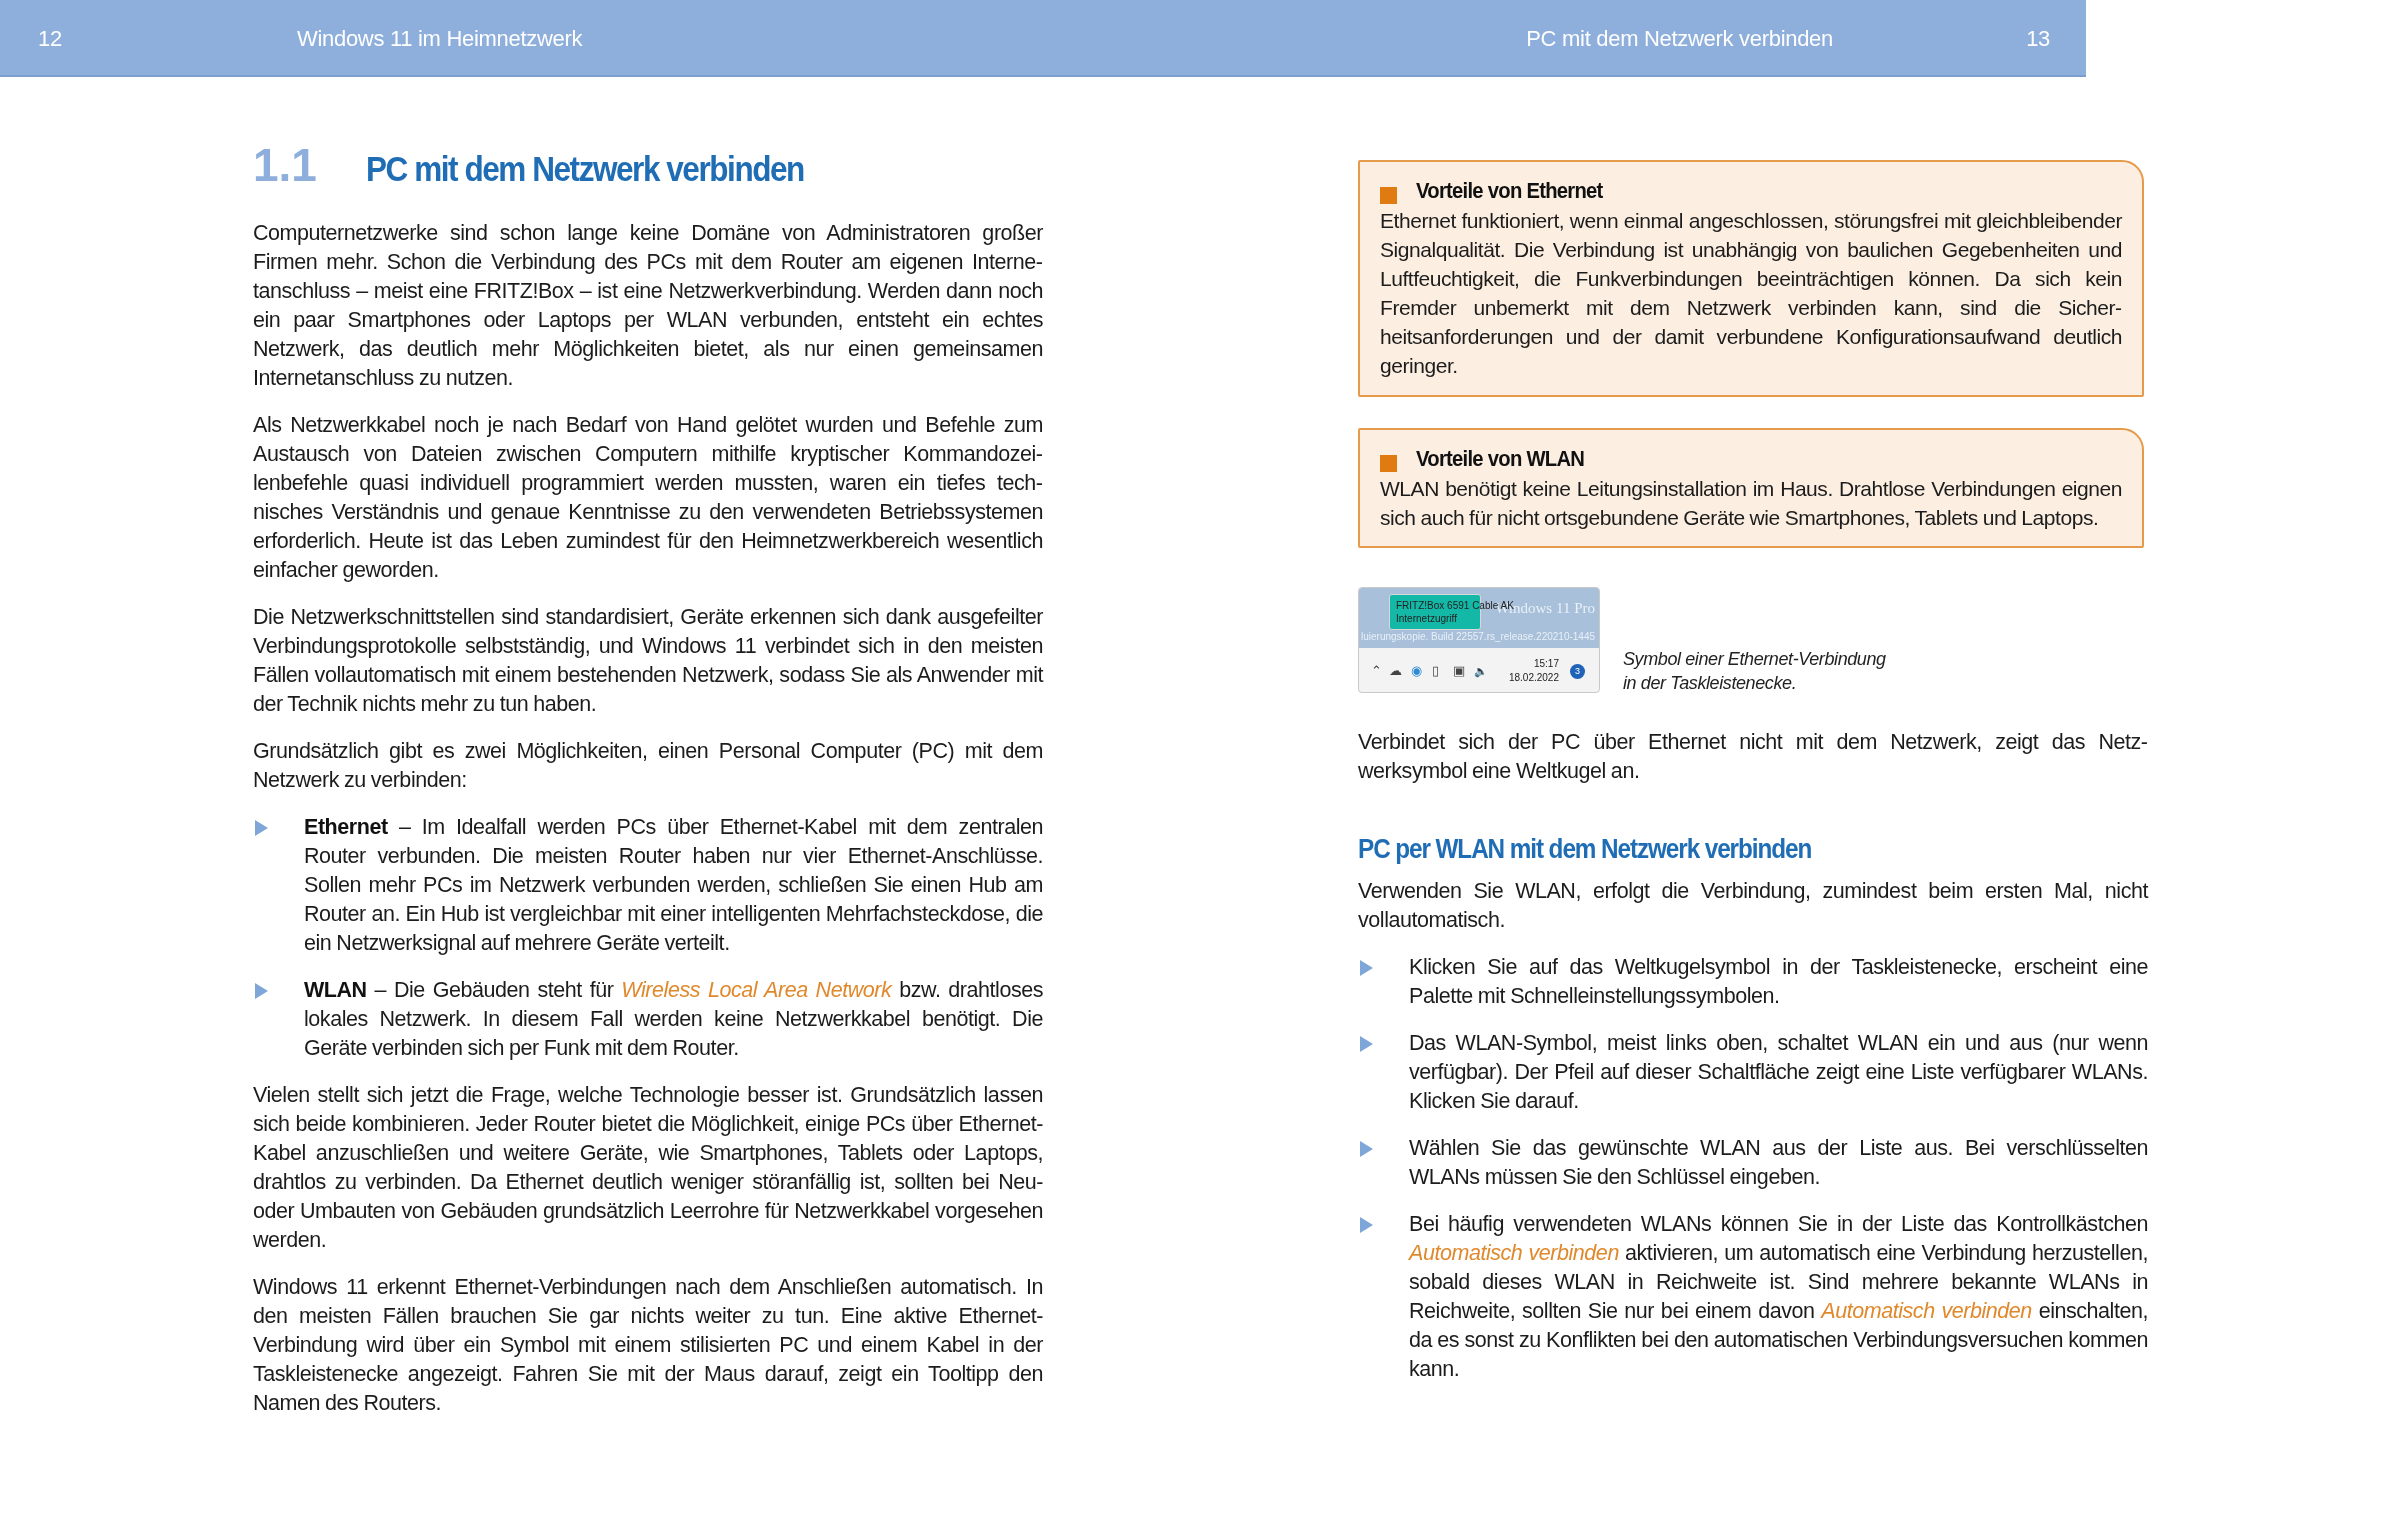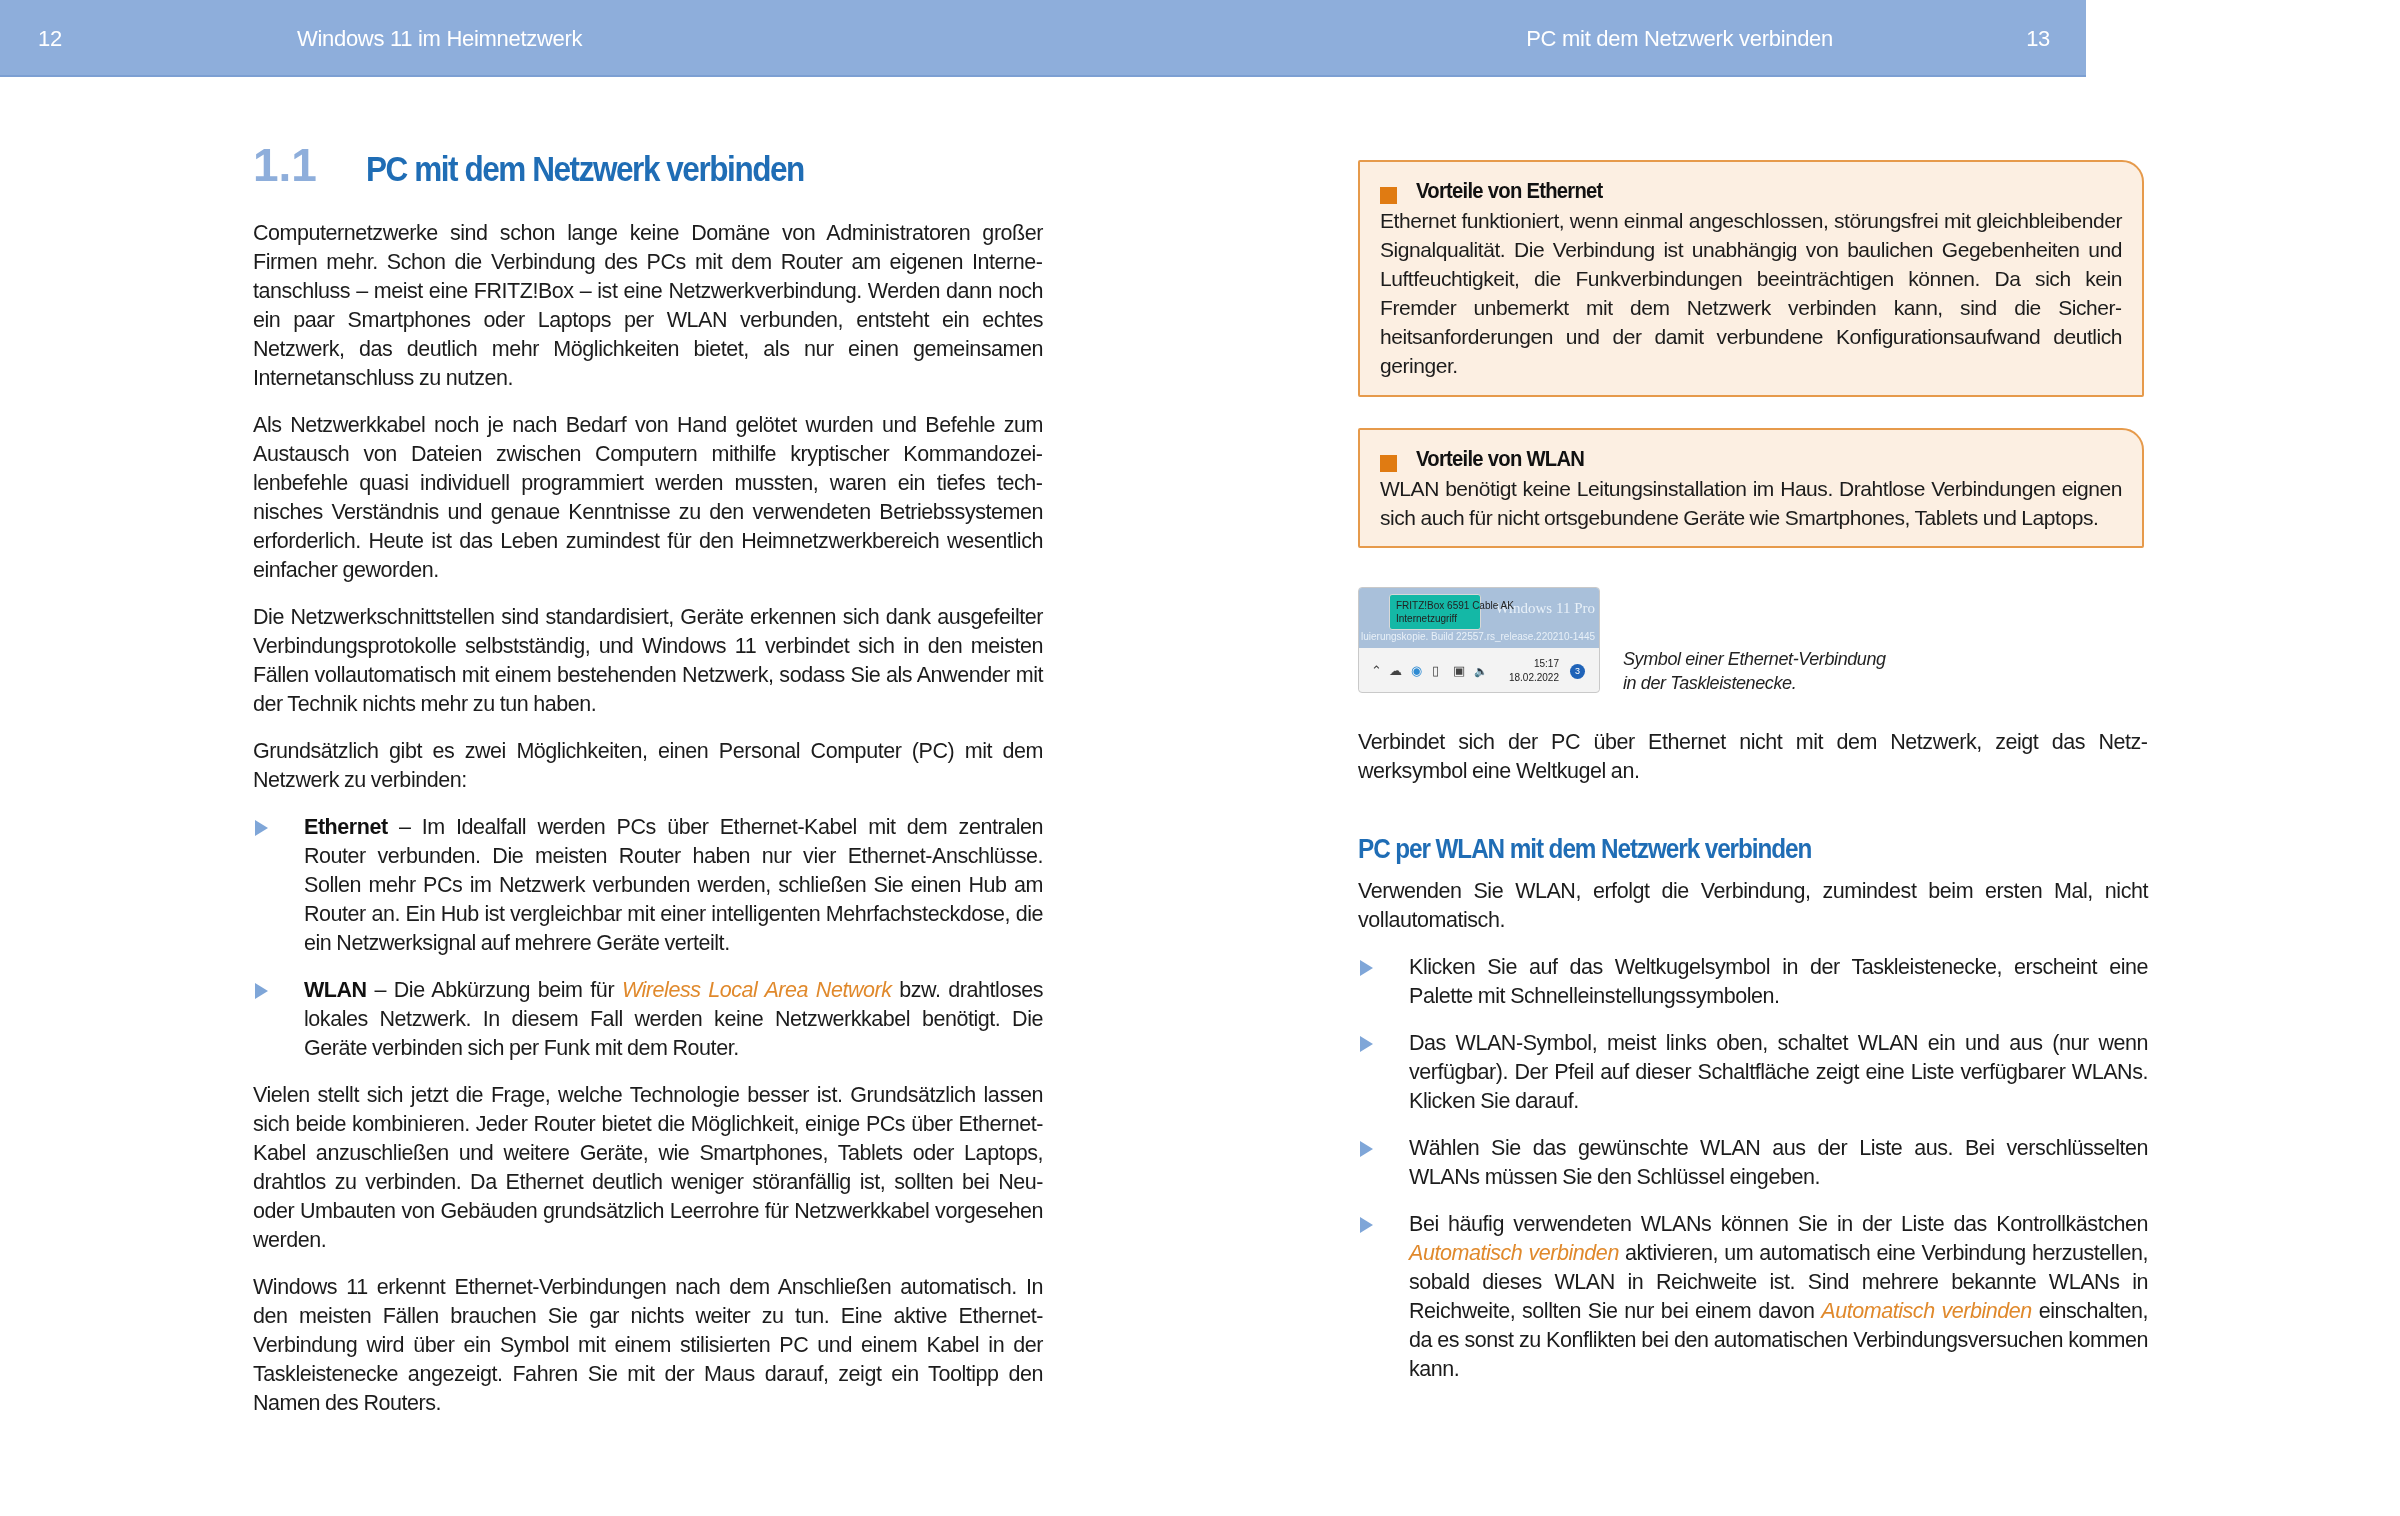--- a/index.html
+++ b/index.html
@@ -116,21 +116,21 @@
     <p class="body-text">Die Netzwerkschnittstellen sind standardisiert, Geräte erkennen sich dank aus­gefeilter Verbindungsprotokolle selbstständig, und Windows 11 verbindet sich in den meisten Fällen vollautomatisch mit einem bestehenden Netzwerk, sodass Sie als Anwender mit der Technik nichts mehr zu tun haben.</p>
     <p class="body-text">Grundsätzlich gibt es zwei Möglichkeiten, einen Personal Computer (PC) mit dem Netzwerk zu verbinden:</p>
 
     <ul class="bullet-list">
       <li class="bullet-item">
         <span class="bullet-arrow"></span>
         <p class="body-text"><span class="kw">Ethernet</span><span> – Im Idealfall werden PCs über Ethernet-Kabel mit dem zentralen Router verbunden. Die meisten Router haben nur vier Ethernet-Anschlüsse. Sollen mehr PCs im Netzwerk verbunden werden, schließen Sie einen Hub am Router an. Ein Hub ist vergleichbar mit einer intelligenten Mehrfachsteck­dose, die ein Netzwerksignal auf mehrere Geräte verteilt.</span></p>
       </li>
       <li class="bullet-item">
         <span class="bullet-arrow"></span>
-        <p class="body-text"><span class="kw">WLAN</span><span> – Die Abkürzung beim für </span><span class="hl">Wireless Local Area Network</span><span> bzw. drahtloses lokales Netzwerk. In diesem Fall werden keine Netzwerkkabel benötigt. Die Geräte verbinden sich per Funk mit dem Router.</span></p>
+        <p class="body-text"><span class="kw">WLAN</span><span> – Die Gebäuden steht für </span><span class="hl">Wireless Local Area Network</span><span> bzw. drahtloses lokales Netzwerk. In diesem Fall werden keine Netzwerkkabel benötigt. Die Geräte verbinden sich per Funk mit dem Router.</span></p>
       </li>
     </ul>
 
     <p class="body-text">Vielen stellt sich jetzt die Frage, welche Technologie besser ist. Grundsätzlich las­sen sich beide kombinieren. Jeder Router bietet die Möglichkeit, einige PCs über Ethernet-Kabel anzuschließen und weitere Geräte, wie Smartphones, Tablets oder Laptops, drahtlos zu verbinden. Da Ethernet deutlich weniger störanfällig ist, soll­ten bei Neu- oder Umbauten von Gebäuden grundsätzlich Leerrohre für Netz­werkkabel vorgesehen werden.</p>
     <p class="body-text">Windows 11 erkennt Ethernet-Verbindungen nach dem Anschließen automatisch. In den meisten Fällen brauchen Sie gar nichts weiter zu tun. Eine aktive Ether­net-Verbindung wird über ein Symbol mit einem stilisierten PC und einem Kabel in der Taskleistenecke angezeigt. Fahren Sie mit der Maus darauf, zeigt ein Tooltipp den Namen des Routers.</p>
   </div>
 </div>
 
 <div class="col col-right">
   <div class="info-box box-ethernet">

